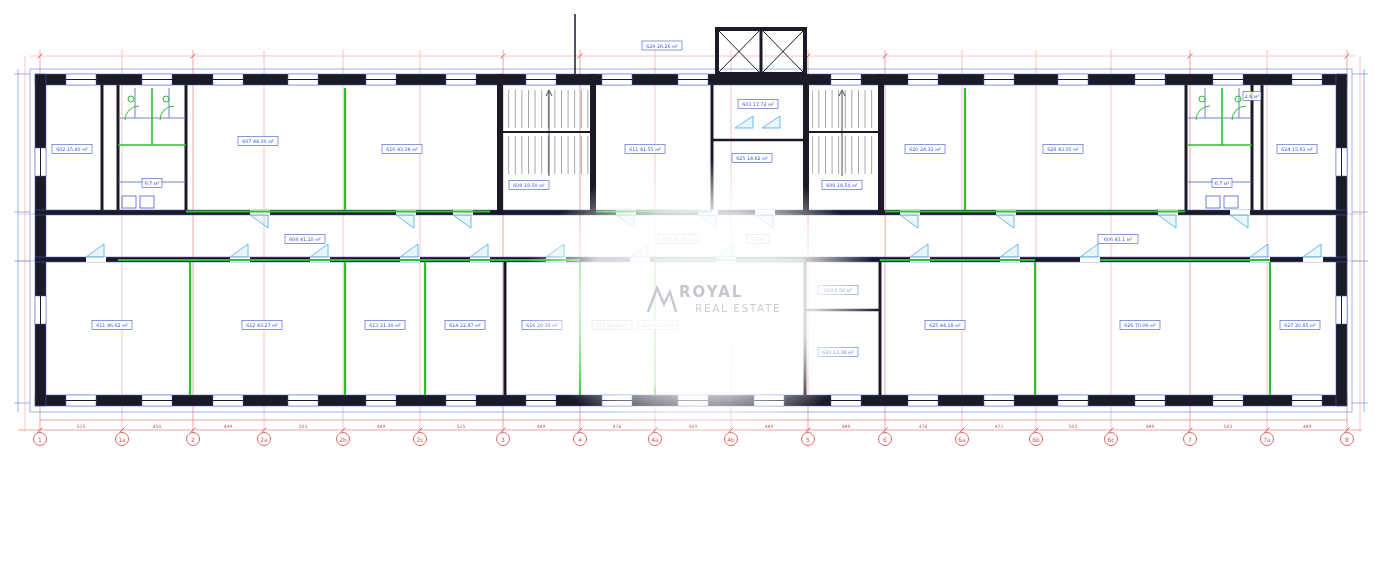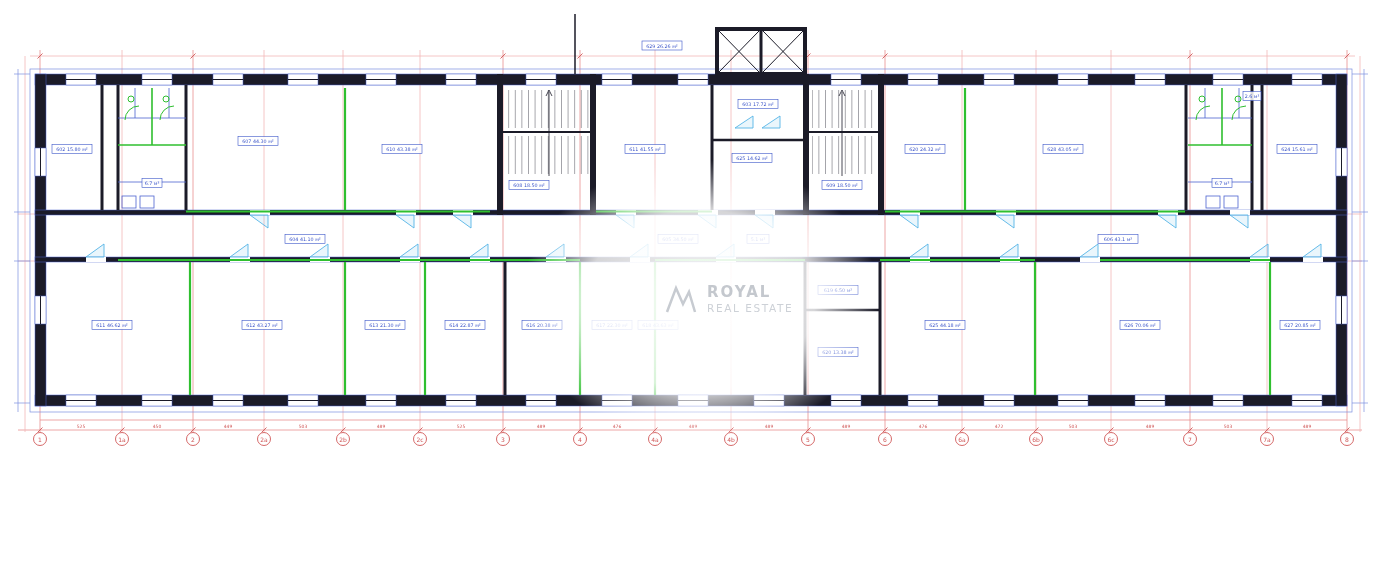--- a/index.html
+++ b/index.html
@@ -7,25 +7,25 @@
           font-family:"DejaVu Sans",sans-serif;}
   svg text{font-family:"DejaVu Sans",sans-serif;}
   .lbl{font-size:4.8px;fill:#3b55c9;text-anchor:middle;}
   .lblbox{fill:#ffffff;fill-opacity:.85;stroke:#3b55c9;stroke-width:.6;}
   .axis-num{font-size:6px;fill:#d05858;text-anchor:middle;}
   .dim-num{font-size:4.5px;fill:#d05858;text-anchor:middle;}
   .wm-blob{position:absolute;left:470px;top:120px;width:460px;height:360px;
            background:radial-gradient(ellipse 50% 50% at 50% 50%,
              rgba(255,255,255,0.97) 0%, rgba(255,255,255,0.82) 50%, rgba(255,255,255,0) 78%);
            pointer-events:none;}
-  .wm{position:absolute;left:664px;top:283px;display:flex;align-items:center;gap:9px;
+  .wm{position:absolute;left:645px;top:283px;display:flex;align-items:center;
       color:#c7cbd1;pointer-events:none;}
   .wm-text{display:flex;flex-direction:column;line-height:1.25;}
   .wm-title{font-size:15px;font-weight:bold;letter-spacing:2px;color:#c4c8ce;}
-  .wm-sub{font-size:10.5px;letter-spacing:1.6px;color:#cdd1d7;}
+  .wm-sub{font-size:10.5px;letter-spacing:1.6px;color:#cdd1d7;margin-left:16px;}
 </style>
 </head>
 <body>
 
 <div class="canvas">
 <svg width="1400" height="588" viewBox="0 0 1400 588">
 <defs>
   <g id="winH">
           <rect x="0" y="0" width="30" height="11" fill="#ffffff" stroke="#4d63cf" stroke-width="0.5"></rect>
           <line x1="0" y1="5.5" x2="30" y2="5.5" stroke="#1b1b28" stroke-width="1"></line>

